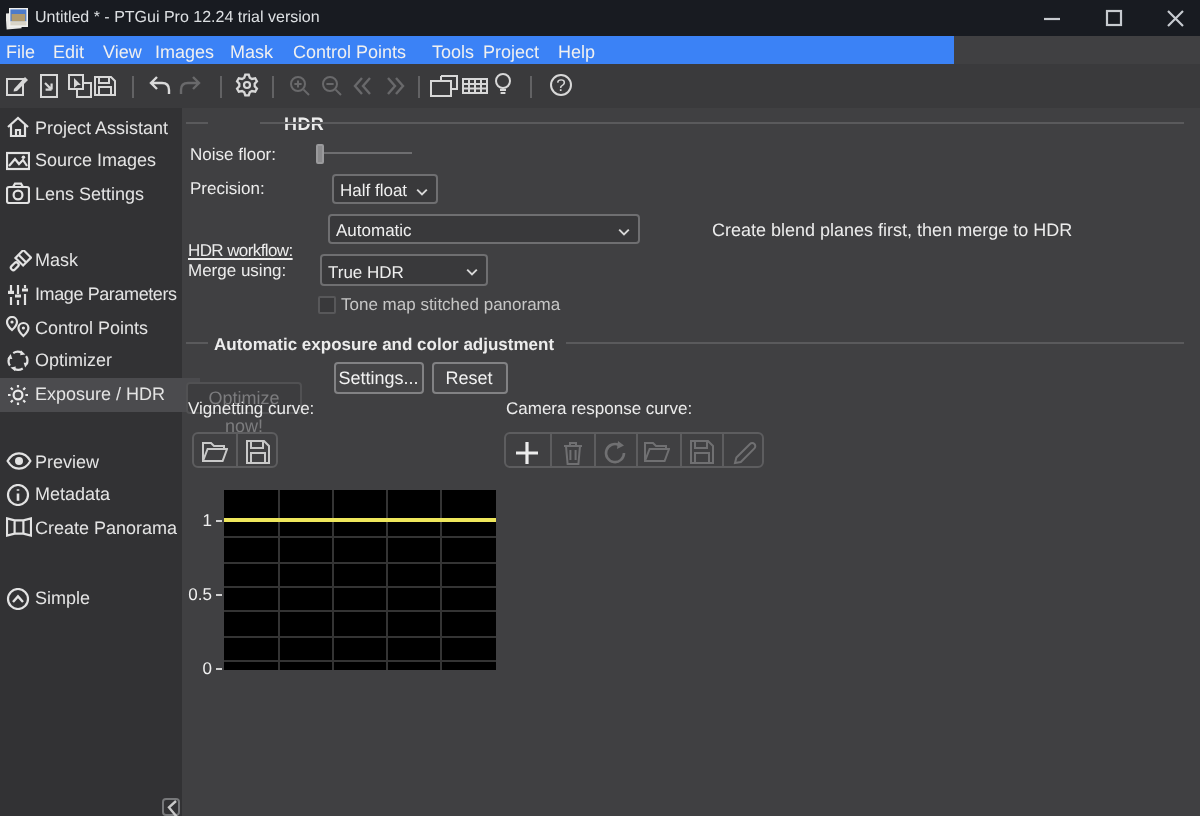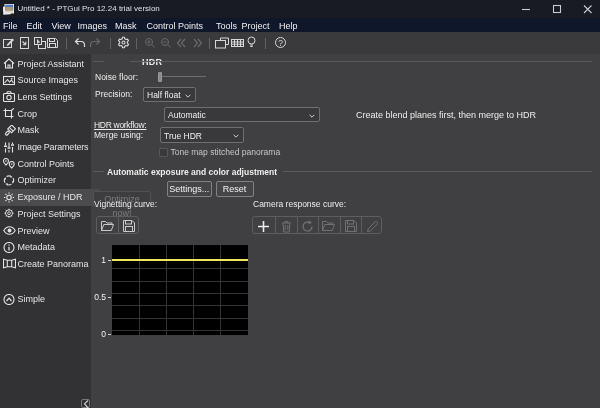--- a/index.html
+++ b/index.html
@@ -1,21 +1,21 @@
 <!DOCTYPE html>
 <html><head>
 <meta charset="utf-8">
 <style>
 * { margin:0; padding:0; box-sizing:border-box; }
 html,body { width:600px; height:408px; overflow:hidden; background:#404042; font-family:"Liberation Sans", sans-serif; }
 #app { position:absolute; top:0; left:0; width:600px; height:408px; }
 .abs { position:absolute; }
 #titlebar { top:0; left:0; width:600px; height:18px; background:#181b21; }
 #titletext { left:17.5px; top:4px; color:#dde0e3; font-size:8px; letter-spacing:0; }
-#menubar { top:18px; left:0; width:600px; height:14px; background:#0f172a; }
+#menubar { top:18px; left:0; width:477px; height:14px; background:#3b82f6; }
 .menuitem { position:absolute; top:3px; color:#f0f0f0; font-size:9px; letter-spacing:0; }
 #toolbar { top:32px; left:0; width:600px; height:22px; background:#3a3a3c; }
 .tsep { position:absolute; top:6px; width:1px; height:11px; background:#626264; }
 #sidebar { top:54px; left:0; width:91px; height:354px; background:#323234; }
 #main { top:54px; left:91px; width:509px; height:354px; background:#404042; }
 .srow { position:absolute; left:0; width:100px; height:17px; }
 .srow svg { position:absolute; left:3px; top:3px; }
 .srow span { position:absolute; left:17.5px; top:3.5px; color:#e4e4e4; font-size:9px; letter-spacing:0; white-space:nowrap; }
 .hl { background:#4b4b4e; }
 .lbl { position:absolute; color:#ececec; font-size:8.5px; letter-spacing:0; white-space:nowrap; }
@@ -146,26 +146,20 @@
     <span>Source Images</span>
   </div>
   <div class="srow abs" style="top:88.4px;">
     <svg width="12" height="11" viewBox="0 0 12 11">
         <rect x="0.5" y="2.5" width="11" height="8" rx="1" fill="none" stroke="#e2e2e2" stroke-width="1.1"></rect>
         <path d="M3.5 2.5 L4.5 0.8 H7.5 L8.5 2.5" fill="none" stroke="#e2e2e2" stroke-width="1.1"></path>
         <circle cx="6" cy="6.5" r="2.2" fill="none" stroke="#e2e2e2" stroke-width="1.1"></circle>
       </svg>
     <span>Lens Settings</span>
   </div>
-  <div class="srow abs" style="top:105.1px;">
-    <svg width="12" height="11" viewBox="0 0 12 11">
-        <path d="M0.5 2.5 H2.5 M2.5 0.5 V8.5 H10.5 M8.5 10.5 V8.5 M2.5 2.5 H8.5 V8.5 M8.5 2.5 L10.8 0.3" fill="none" stroke="#e2e2e2" stroke-width="1.1"></path>
-      </svg>
-    <span>Crop</span>
-  </div>
   <div class="srow abs" style="top:121.8px;">
     <svg width="13" height="12" viewBox="0 0 13 12">
         <g transform="rotate(45 6.5 6)" stroke="#e2e2e2" fill="none" stroke-width="1.1">
           <rect x="3.8" y="0.2" width="5.4" height="5.6"></rect>
           <path d="M3.8 3.6 H9.2"></path>
           <rect x="5.3" y="6.8" width="2.4" height="4.4" rx="1.1"></rect>
         </g>
       </svg>
     <span>Mask</span>
   </div>
@@ -202,30 +196,20 @@
       </svg>
     <span>Optimizer</span>
   </div>
   <div class="srow hl abs" style="top:188.6px;">
     <svg width="12" height="11" viewBox="0 0 12 11">
         <circle cx="6" cy="5.5" r="2.2" fill="none" stroke="#e9e9e9" stroke-width="1.1"></circle>
         <path d="M6 0.5 V1.8 M6 9.2 V10.5 M1 5.5 H2.3 M9.7 5.5 H11 M2.4 1.9 L3.4 2.9 M8.6 8.1 L9.6 9.1 M9.6 1.9 L8.6 2.9 M3.4 8.1 L2.4 9.1" stroke="#e9e9e9" stroke-width="1.1"></path>
       </svg>
     <span>Exposure / HDR</span>
   </div>
-  <div class="srow abs" style="top:205.3px;">
-    <svg width="12" height="11" viewBox="0 0 12 12">
-        <g stroke="#e2e2e2" fill="none">
-          <circle cx="6" cy="5.7" r="3.8"></circle>
-          <circle cx="6" cy="5.7" r="1.5"></circle>
-          <path d="M6 0.7 V2.4 M6 9 V10.7 M1 5.7 H2.7 M9.3 5.7 H11 M2.5 2.2 L3.7 3.4 M8.3 8 L9.5 9.2 M9.5 2.2 L8.3 3.4 M3.7 8 L2.5 9.2"></path>
-        </g>
-      </svg>
-    <span>Project Settings</span>
-  </div>
   <div class="srow abs" style="top:222px;">
     <svg width="13" height="11" viewBox="0 0 13 11">
         <path d="M0.8 5.5 C2.2 3 4.2 1.7 6.5 1.7 C8.8 1.7 10.8 3 12.2 5.5 C10.8 8 8.8 9.3 6.5 9.3 C4.2 9.3 2.2 8 0.8 5.5 Z" fill="none" stroke="#e2e2e2" stroke-width="1.1"></path>
         <circle cx="6.5" cy="5.5" r="2" fill="#e2e2e2"></circle>
       </svg>
     <span>Preview</span>
   </div>
   <div class="srow abs" style="top:255.4px;">
     <svg width="13" height="11" viewBox="0 0 13 11">
         <path d="M0.5 1.2 L4.3 2.2 L8.7 2.2 L12.5 1.2 V9.8 L8.7 8.8 L4.3 8.8 L0.5 9.8 Z M4.3 2.2 V8.8 M8.7 2.2 V8.8" fill="none" stroke="#e2e2e2" stroke-width="1.1"></path>
@@ -252,21 +236,21 @@
     </svg>
   <div class="hdrline abs" style="left:93px; top:61px; width:11px;"></div>
   <span class="lbl bold abs" style="left:106px; top:57px; font-size:9px; letter-spacing:0.2px;padding-left:36px;">HDR</span>
   <div class="hdrline abs" style="left:130px; top:61px; width:462px;"></div>
 
   <span class="lbl abs" style="left:95px; top:71.5px;">Noise floor:</span>
   <div class="abs" style="left:159px; top:76px; width:47px; height:1px; background:#6e6e70;"></div>
   <div class="abs" style="left:157.5px; top:71.5px; width:4px; height:10px; background:#8a8a8c; border:1px solid #9a9a9c; border-radius:1px;"></div>
 
   <span class="lbl abs" style="left:95px; top:89px;">Precision:</span>
-  <div class="dd abs" style="left:143px; top:86.5px; width:53px; height:15.5px;">
+  <div class="dd abs" style="left:166px; top:86.5px; width:53px; height:15.5px;">
     <span class="t">Half float</span>
     <svg class="ar" viewBox="0 0 7 5">
         <path d="M0.5 1 L3.5 4 L6.5 1" fill="none" stroke="#d8d8d8" stroke-width="1.2"></path>
       </svg>
   </div>
 
   <span class="lbl abs" style="left:94px; top:120px; letter-spacing:-0.3px;text-decoration:underline;">HDR workflow:</span>
   <div class="dd abs" style="left:164px; top:106.5px; width:156px; height:15px;">
     <span class="t">Automatic</span>
     <svg class="ar" viewBox="0 0 7 5">

